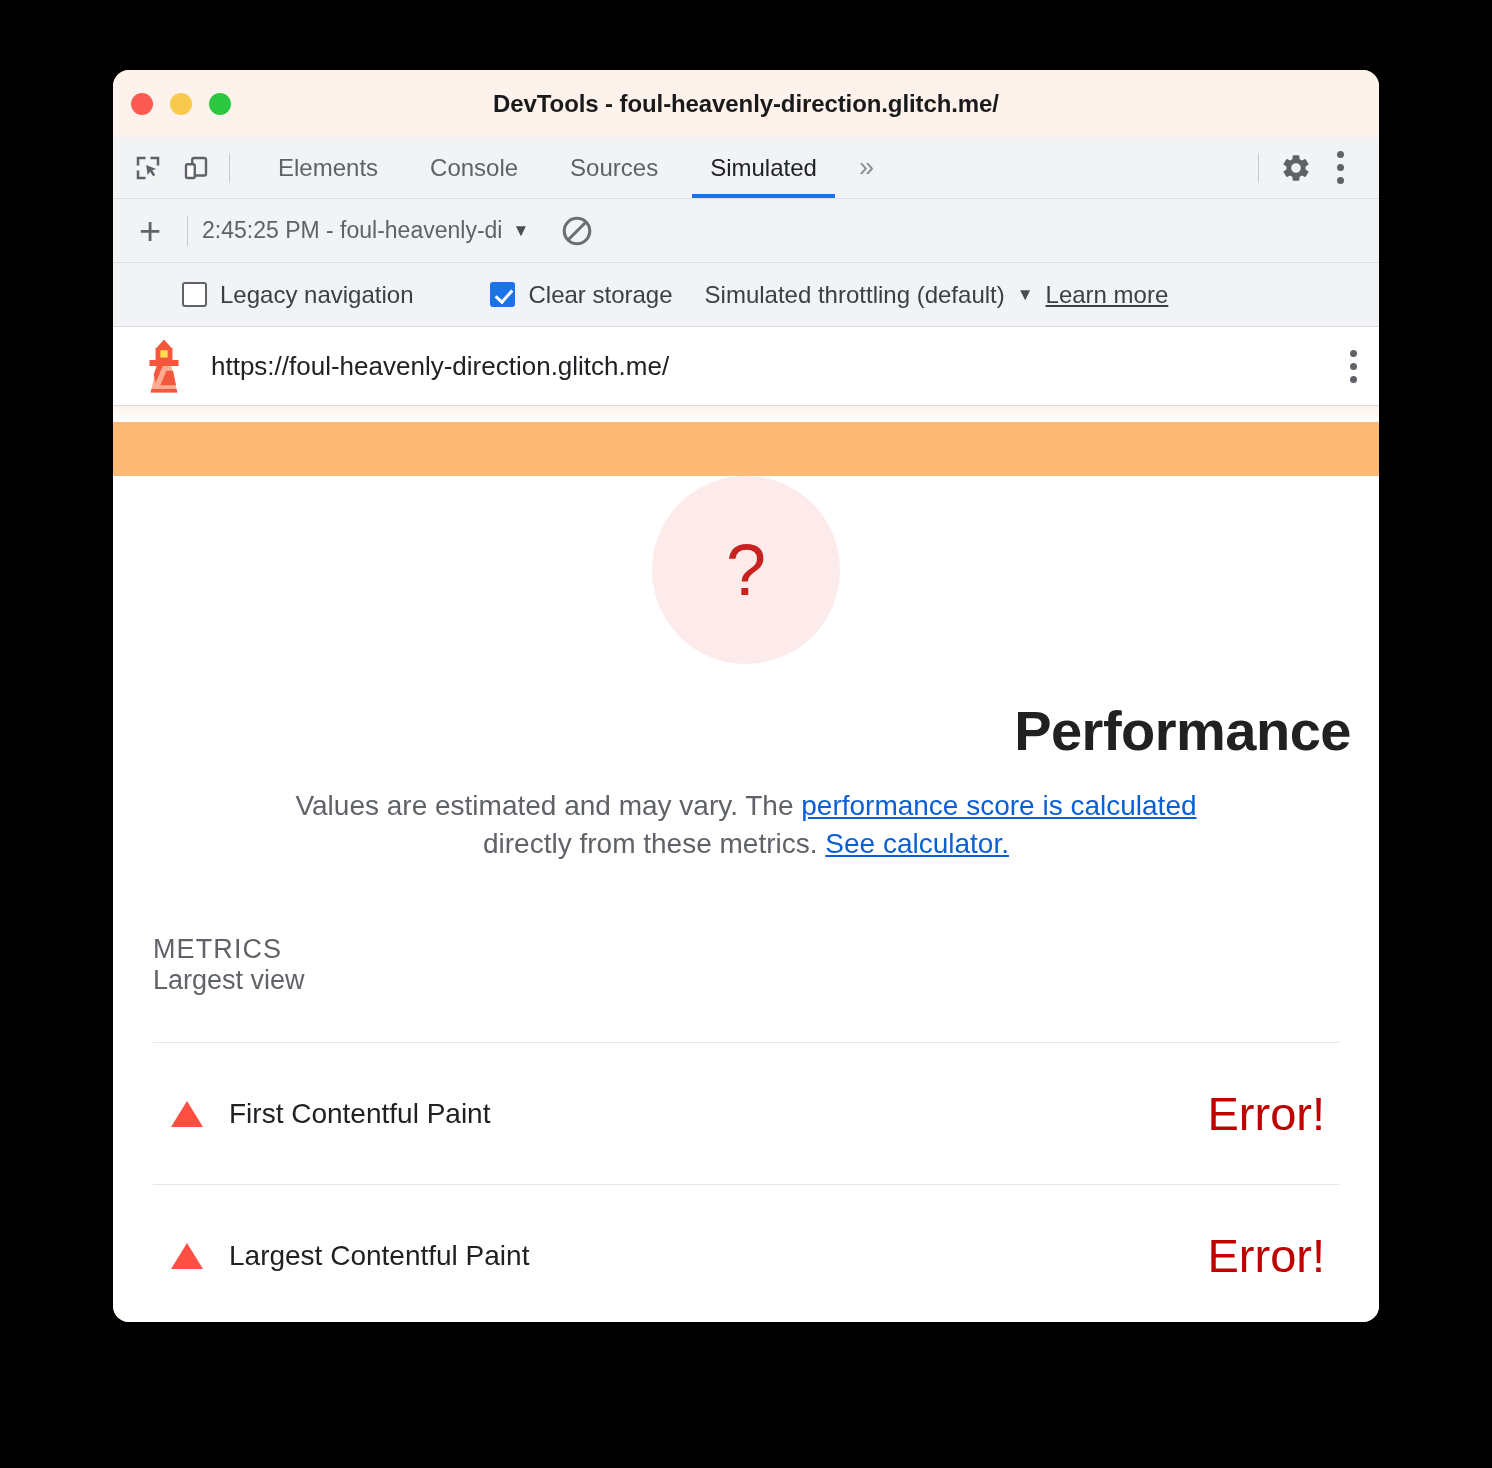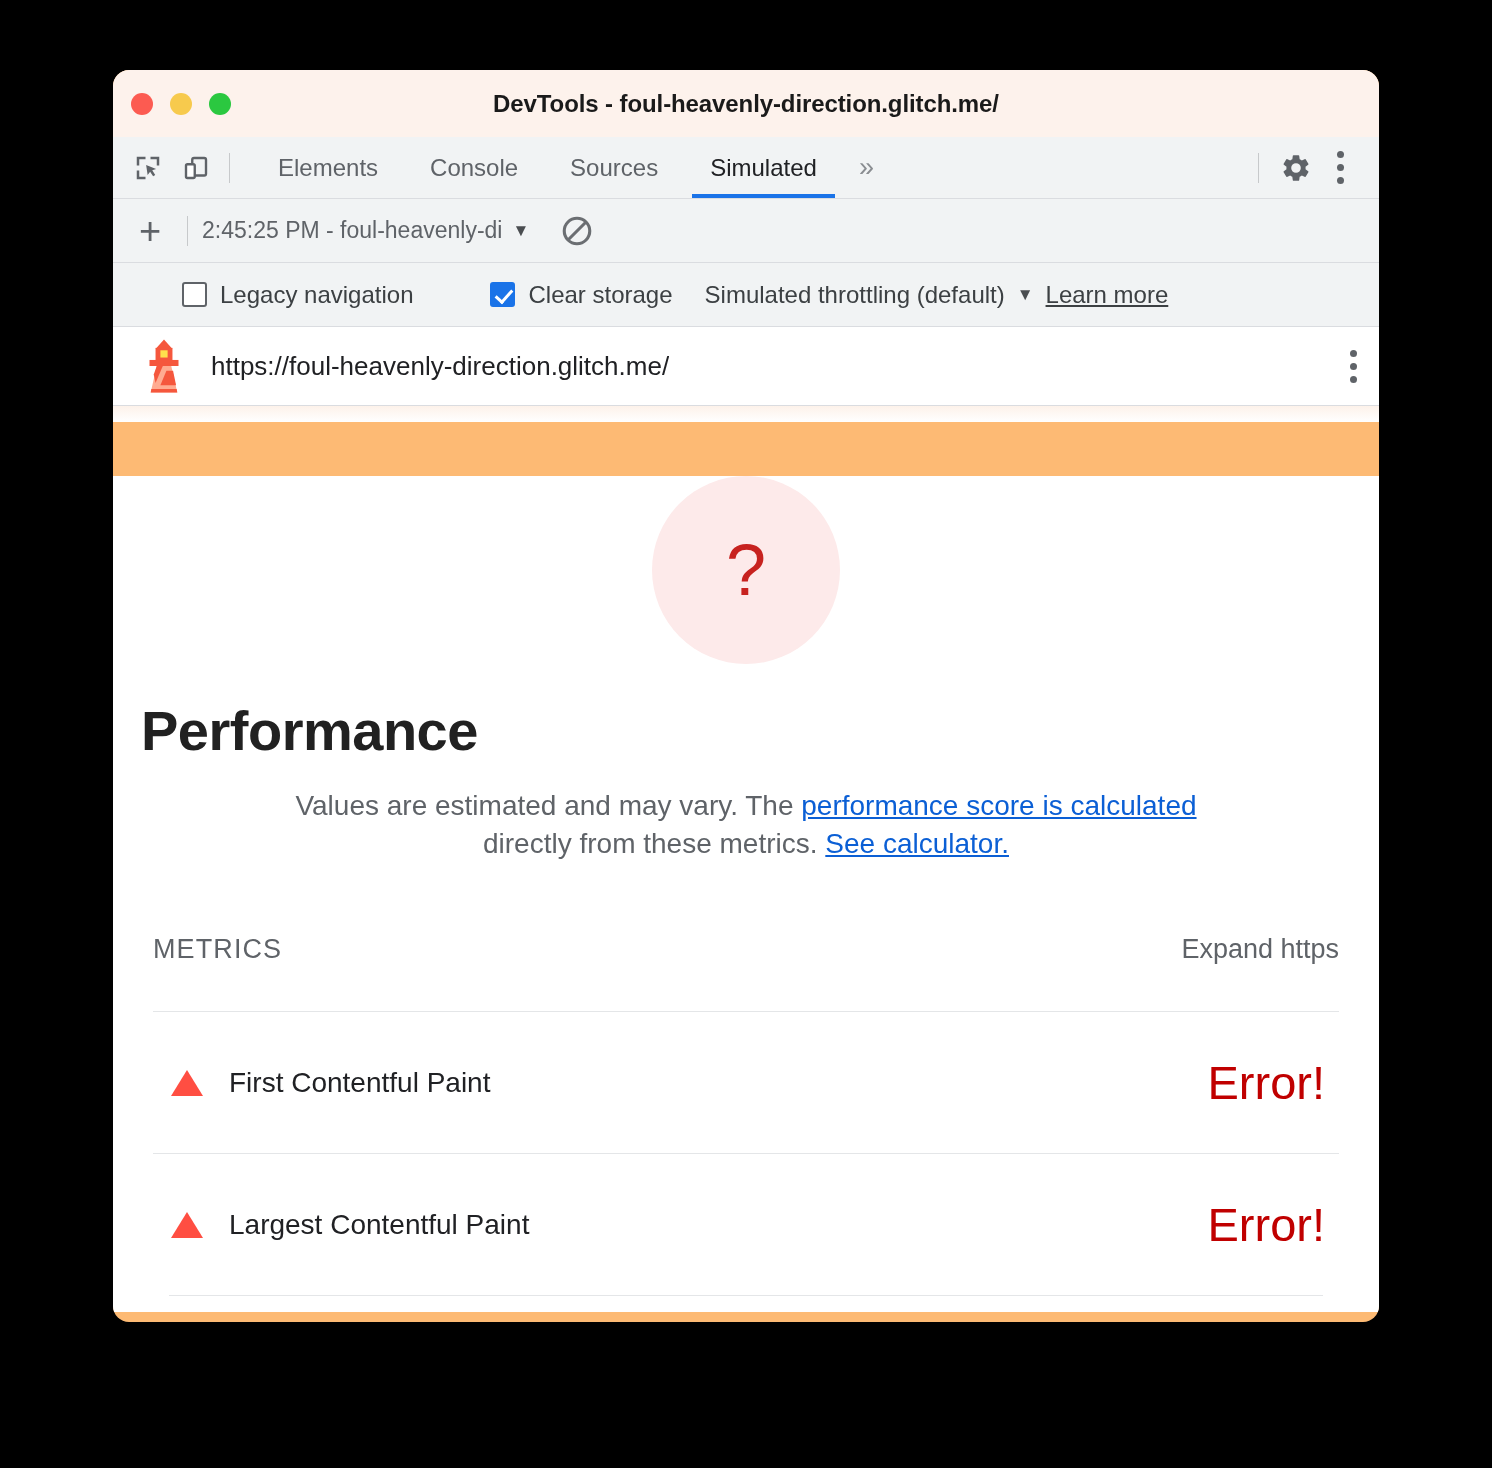--- a/index.html
+++ b/index.html
@@ -222,21 +222,21 @@
     display: flex; align-items: center; justify-content: center;
   }
   .gauge-q {
     font-size: 72px;
     color: #c7221f;
     line-height: 1;
     font-weight: 400;
   }
   .cat-title {
     margin-top: 34px;
-    text-align: left;
+    text-align: right;
     font-size: 56px;
     font-weight: bold;
     color: #212121;
     letter-spacing: -0.5px;
   }
   .cat-desc {
     margin: 24px auto 10px;
     max-width: 990px;
     text-align: center;
     font-size: 28px;
@@ -247,20 +247,21 @@
     color: #0b5fd5;
     text-decoration: underline;
   }
 
   .metrics-head {
     margin-top: 72px;
     display: flex;
     align-items: baseline;
     justify-content: space-between;
     padding: 0 12px;
+    flex-direction: column;
   }
   .metrics-title {
     font-size: 27px;
     color: #5f6368;
     letter-spacing: 1.1px;
   }
   .expand-view {
     font-size: 27px;
     color: #5f6368;
   }
@@ -426,21 +427,21 @@
     </div>
 
     <h1 class="cat-title">Performance</h1>
 
     <p class="cat-desc">
       <span>Values are estimated and may vary. The </span><a href="#">performance score is calculated</a><span> directly from these metrics. </span><a href="#">See calculator.</a>
     </p>
 
     <div class="metrics-head">
       <span class="metrics-title">METRICS</span>
-      <span class="expand-view">Expand https</span>
+      <span class="expand-view">Largest view</span>
     </div>
 
     <div class="metrics-list">
       <div class="metric-row">
         <div class="metric-left">
           <span class="tri"></span>
           <span class="metric-name">First Contentful Paint</span>
         </div>
         <span class="metric-value">Error!</span>
       </div>

